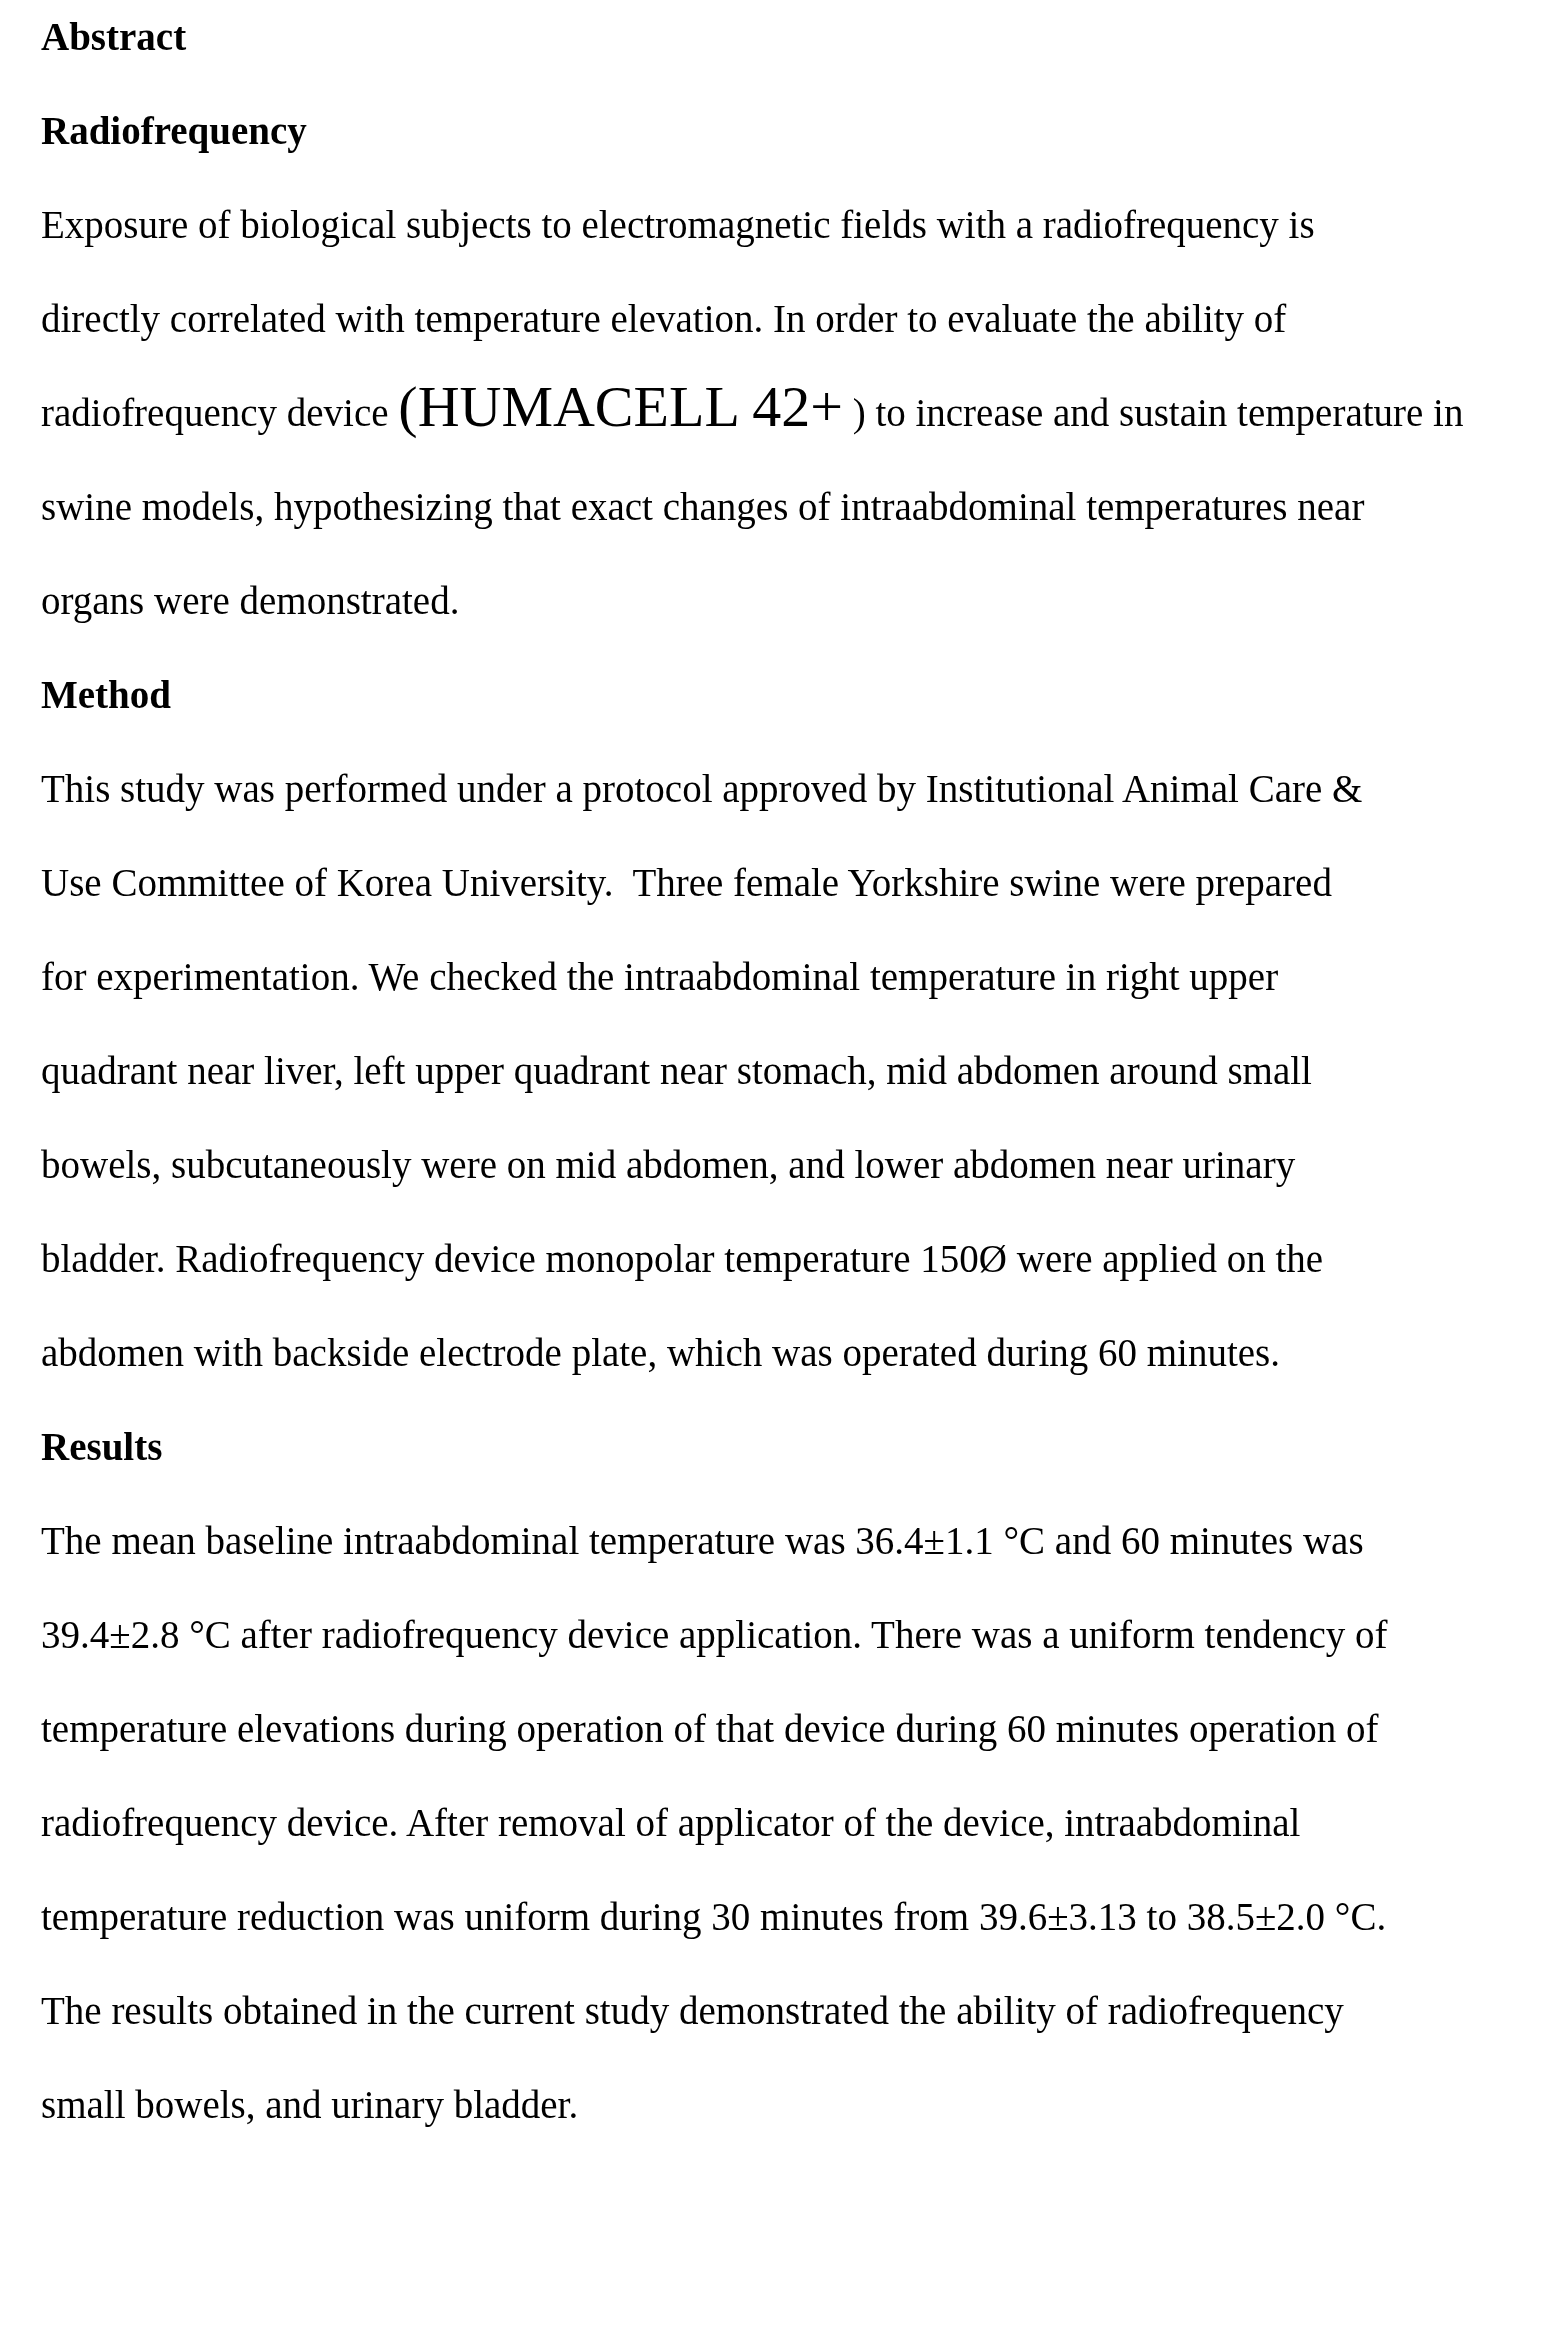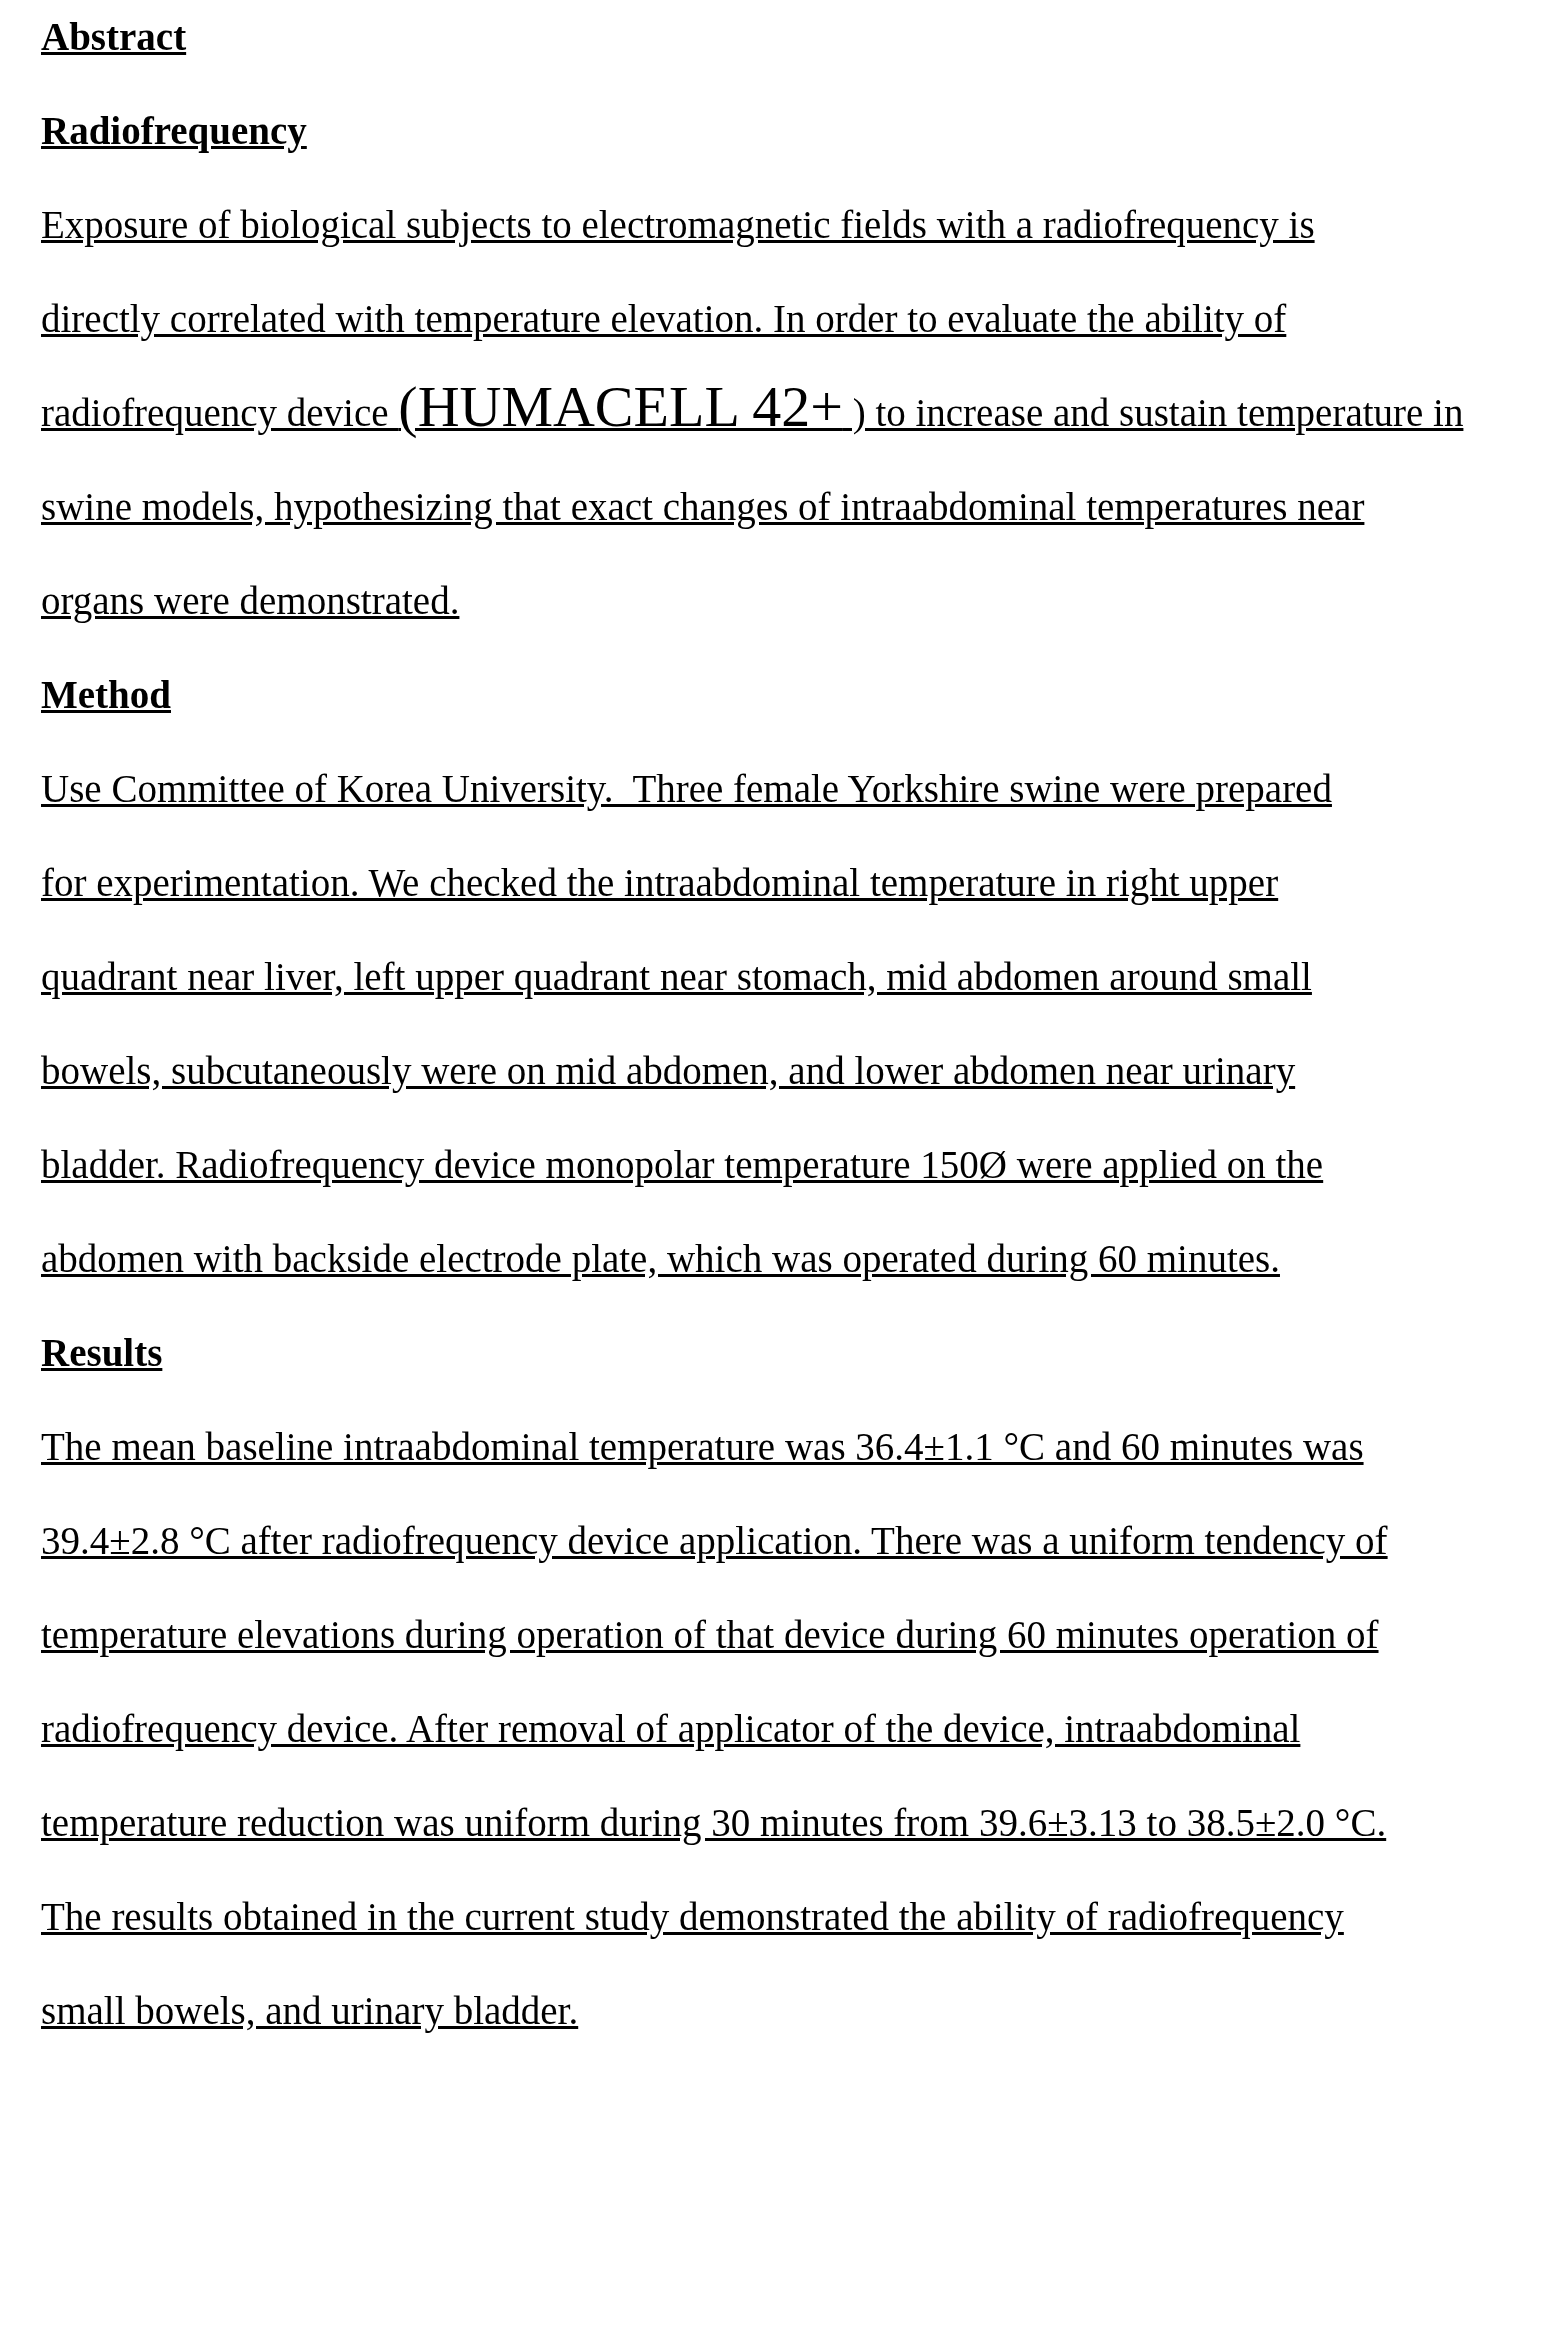--- a/index.html
+++ b/index.html
@@ -10,21 +10,20 @@
   .page {
     position: relative;
     box-sizing: border-box;
     width: 1561px;
     height: 2342px;
     background: #ffffff;
     color: #000000;
     font-family: "Liberation Serif", "DejaVu Serif", serif;
     font-size: 39px;
     overflow: hidden;
-    text-decoration: underline;
   }
   .doc {
     margin-top: -9.8px;
     padding-left: 41px;
     padding-right: 24.5px;
   }
   .line {
     height: 94px;
     line-height: 94px;
     white-space: pre;   
@@ -44,20 +43,21 @@
 <main class="page">
   <div class="doc" id="doc">
       <div class="line heading">Abstract</div>
       <div class="line heading">Radiofrequency</div>
       <div class="line">Exposure of biological subjects to electromagnetic fields with a radiofrequency is</div>
       <div class="line">directly correlated with temperature elevation. In order to evaluate the ability of</div>
       <div class="line"><span class="seg normal">radiofrequency device </span><span class="seg brand">(HUMACELL 42+</span><span class="seg normal"> ) to increase and sustain temperature in</span></div>
       <div class="line">swine models, hypothesizing that exact changes of intraabdominal temperatures near</div>
       <div class="line">organs were demonstrated.</div>
       <div class="line heading">Method</div>
+      <div class="line">This study was performed under a protocol approved by Institutional Animal Care &amp;</div>
       <div class="line">Use Committee of Korea University.  Three female Yorkshire swine were prepared</div>
       <div class="line">for experimentation. We checked the intraabdominal temperature in right upper</div>
       <div class="line">quadrant near liver, left upper quadrant near stomach, mid abdomen around small</div>
       <div class="line">bowels, subcutaneously were on mid abdomen, and lower abdomen near urinary</div>
       <div class="line">bladder. Radiofrequency device monopolar temperature 150Ø were applied on the</div>
       <div class="line">abdomen with backside electrode plate, which was operated during 60 minutes.</div>
       <div class="line heading">Results</div>
       <div class="line">The mean baseline intraabdominal temperature was 36.4±1.1 °C and 60 minutes was</div>
       <div class="line">39.4±2.8 °C after radiofrequency device application. There was a uniform tendency of</div>
       <div class="line">temperature elevations during operation of that device during 60 minutes operation of</div>

